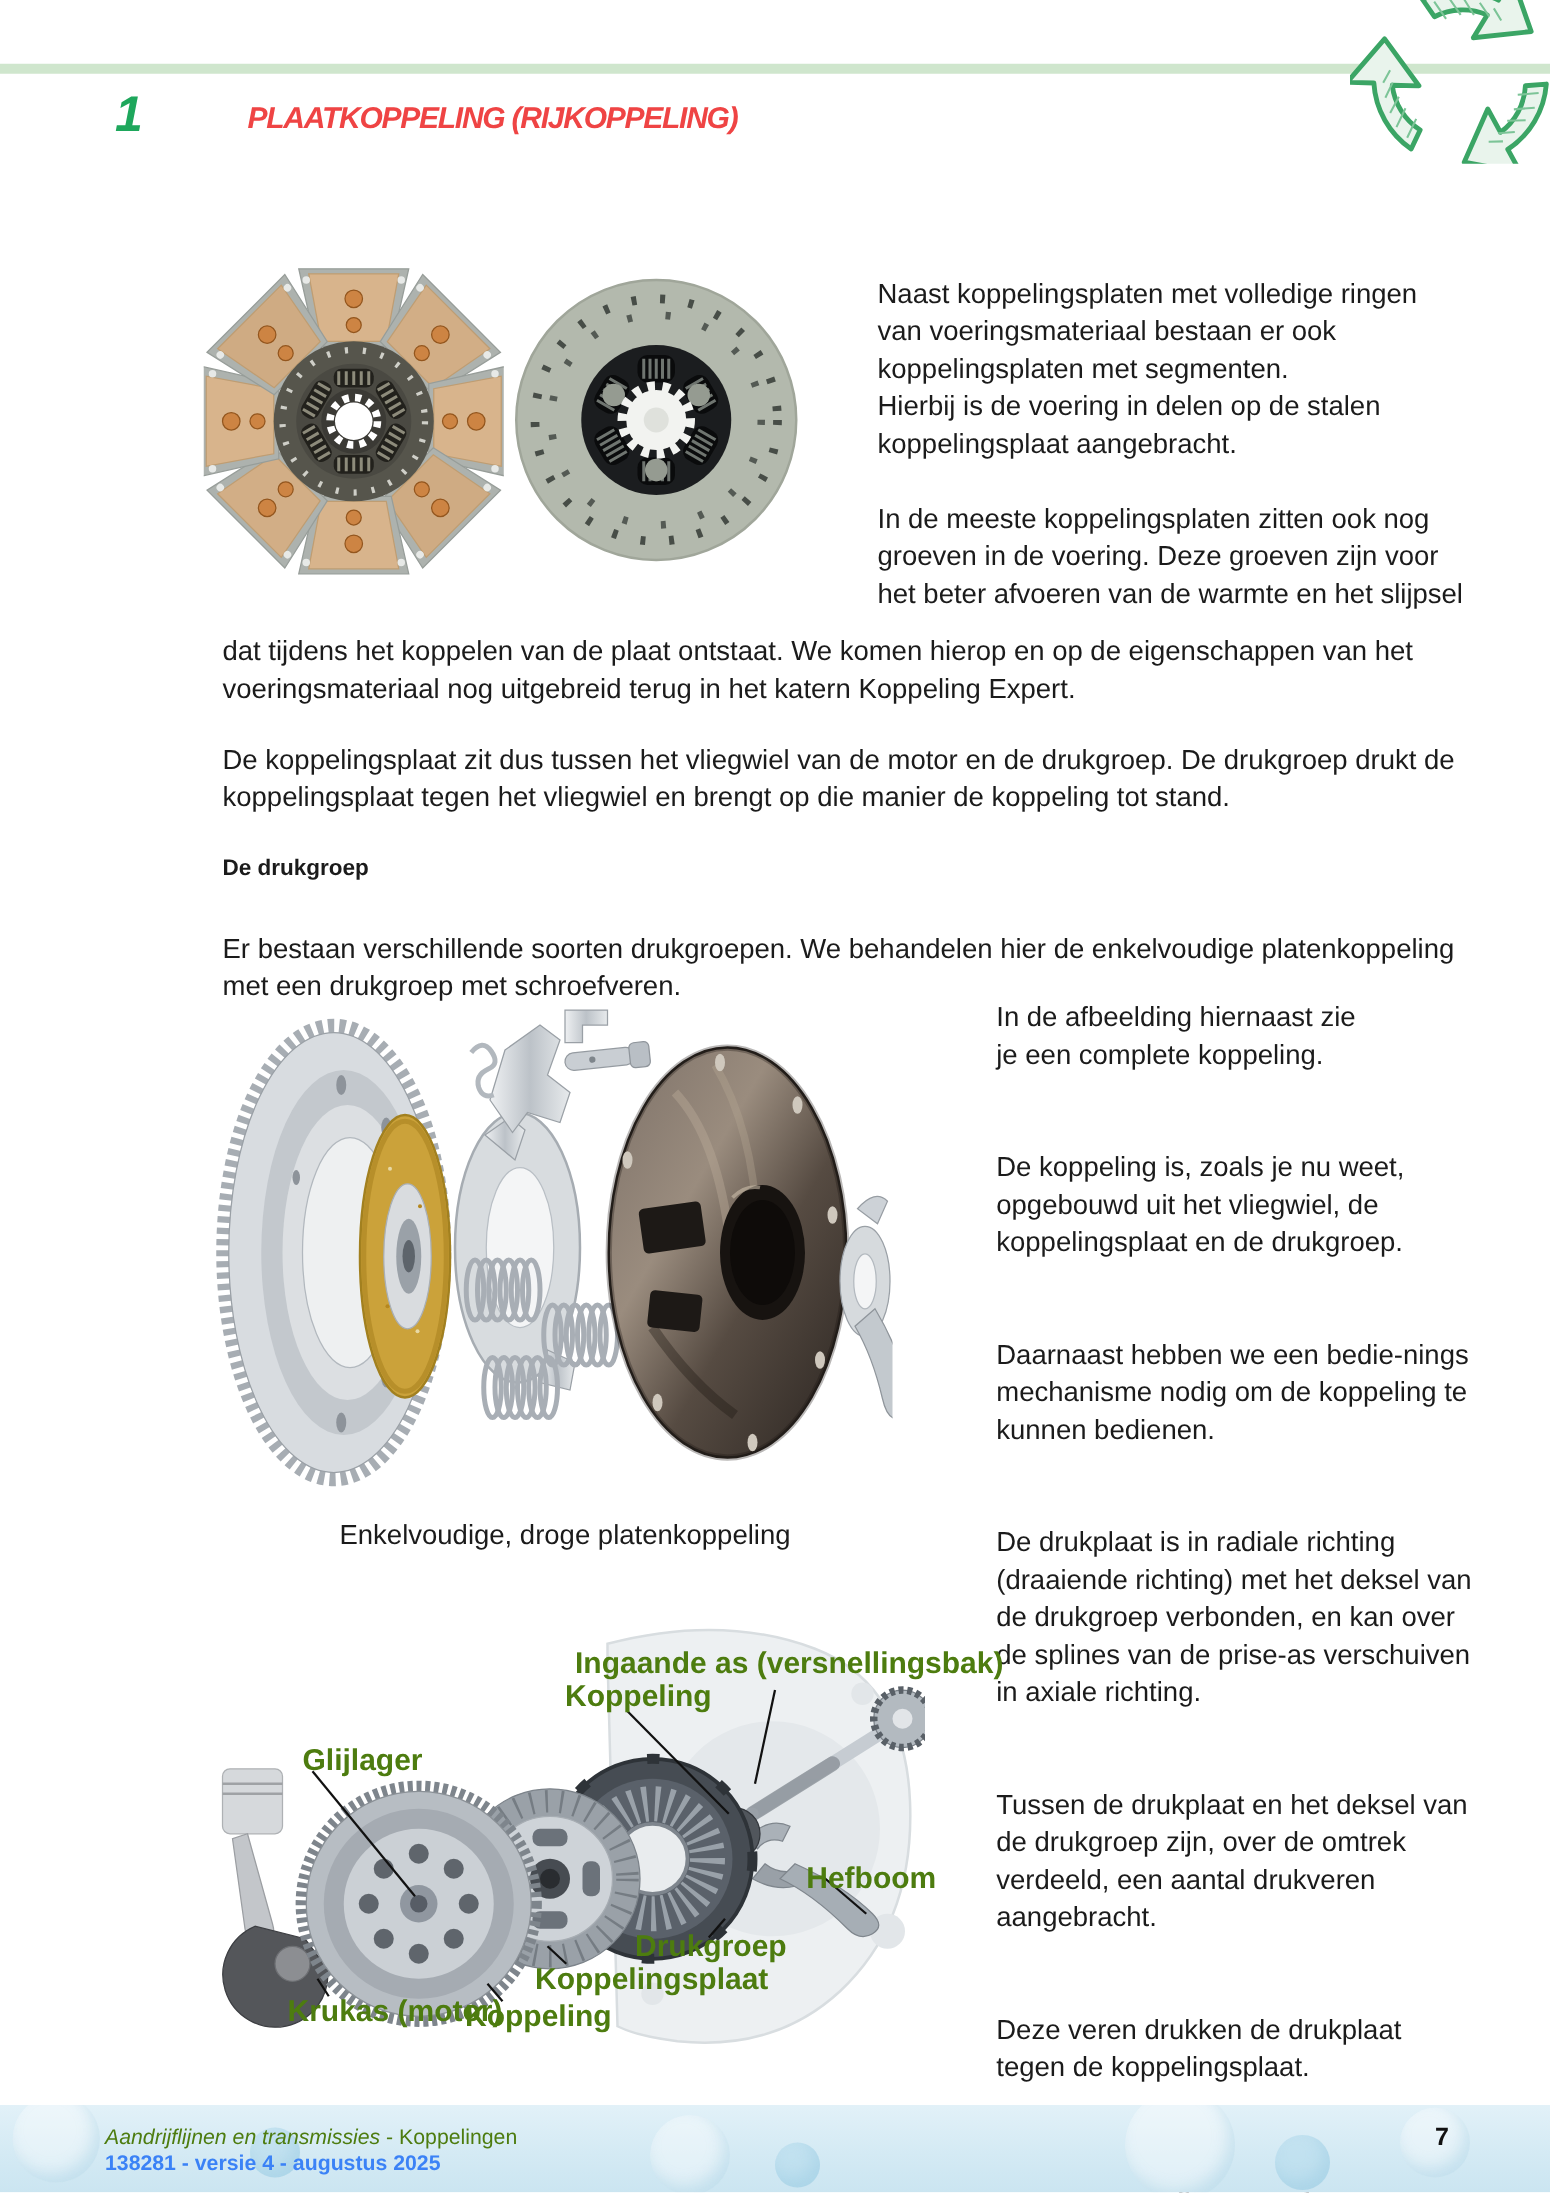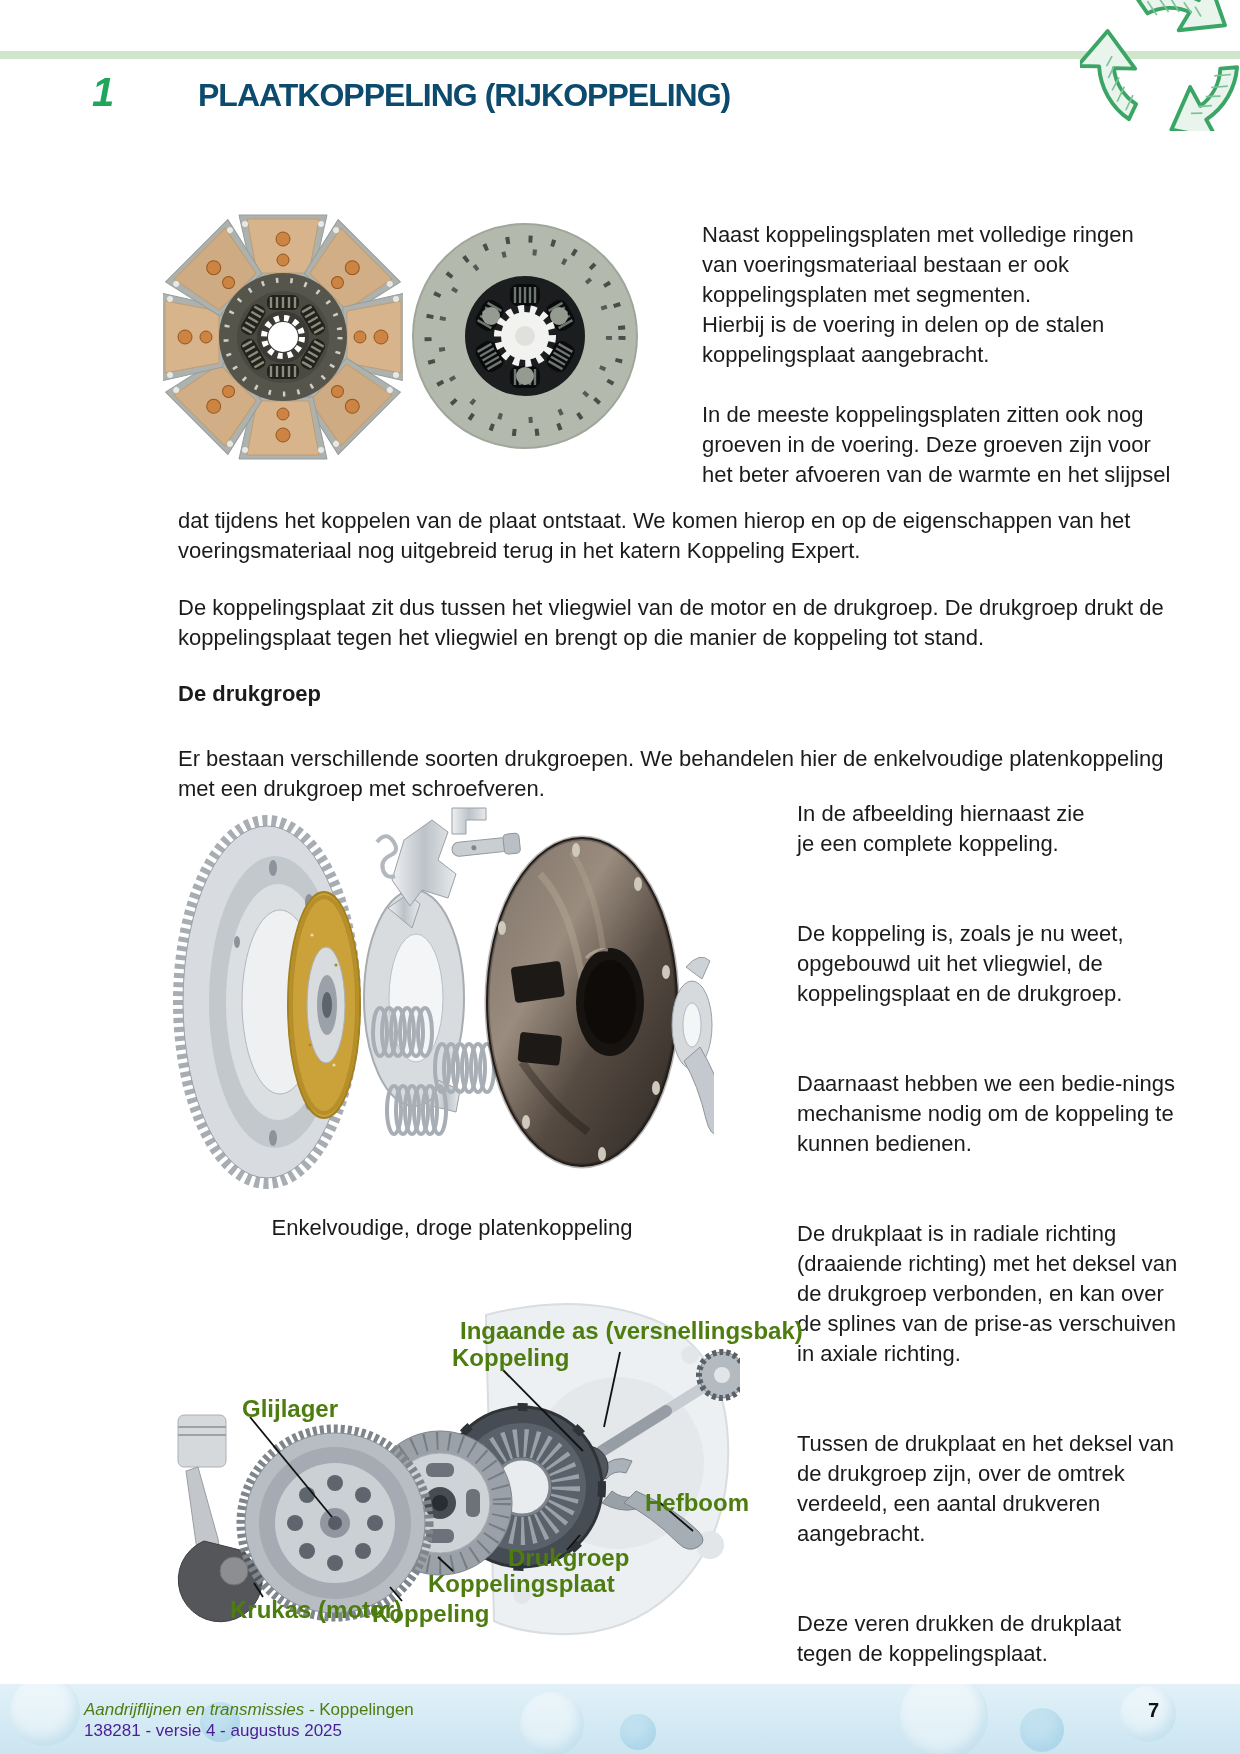--- a/index.html
+++ b/index.html
@@ -1,38 +1,38 @@
 <!DOCTYPE html>
 <html><head>
 <meta charset="utf-8">
 <style>
   html,body{margin:0;padding:0;background:#ffffff;}
   .page{position:relative;width:1240px;height:1754px;background:#ffffff;overflow:hidden;
         font-family:"Liberation Sans",sans-serif;color:#1b1b1b;}
   .greenbar{position:absolute;left:0;top:51px;width:1240px;height:8px;background:#cfe6cd;}
   .chapnum{position:absolute;left:92px;top:72px;font-size:40px;line-height:40px;
            font-weight:bold;font-style:italic;color:#1ea75c;}
-  .pagetitle{position:absolute;left:198px;top:77px;font-size:32px;line-height:36px;
-             font-weight:bold;letter-spacing:-1px;color:#0c4a6e;}
+  .pagetitle{position:absolute;left:198px;top:77px;font-size:24px;line-height:36px;
+             font-weight:bold;font-style:italic;letter-spacing:-1px;color:#ef4444;}
   .recycle{position:absolute;left:1080px;top:-4px;}
   .body{position:absolute;font-size:22px;line-height:30px;white-space:pre-line;color:#1b1b1b;}
-  .b-heading{position:absolute;font-size:22px;line-height:30px;font-weight:bold;color:#1b1b1b;}
+  .b-heading{position:absolute;font-size:18px;line-height:30px;font-weight:bold;color:#1b1b1b;}
   .caption{position:absolute;left:202px;top:1215px;width:500px;text-align:center;
            font-size:22px;color:#1b1b1b;}
   .rc-p{margin:0 0 30px 0;}
   .figlabel{position:absolute;font-size:24px;line-height:22px;font-weight:bold;color:#4d7c0f;}
   .svgfig{position:absolute;}
   .footerband{position:absolute;left:0;top:1684px;width:1240px;height:70px;overflow:hidden;
               background:linear-gradient(180deg,#e2f1f8 0%,#d4eaf4 55%,#cbe5f1 100%);}
   .bubble{position:absolute;border-radius:50%;background:rgba(255,255,255,0.40);
           box-shadow:inset -5px -7px 12px rgba(140,195,220,0.35);}
   .bubble.dk{background:rgba(170,215,235,0.45);}
   .f-line1{position:absolute;left:84px;top:1700px;font-size:17px;line-height:20px;color:#4d7c0f;}
   .f-line1 .it{font-style:italic;}
-  .f-line2{position:absolute;left:84px;top:1721px;font-size:17px;line-height:20px;color:#4c1d95;}
+  .f-line2{position:absolute;left:84px;top:1721px;font-size:17px;line-height:20px;color:#3b82f6;font-weight:bold;}
   .f-page{position:absolute;left:1148px;top:1699px;width:40px;font-size:20px;font-weight:600;color:#111;}
 </style>
 </head>
 <body>
 
 <div class="page">
 
   <div class="greenbar"></div>
   <div class="chapnum">1</div>
   <div class="pagetitle">PLAATKOPPELING (RIJKOPPELING)</div>

